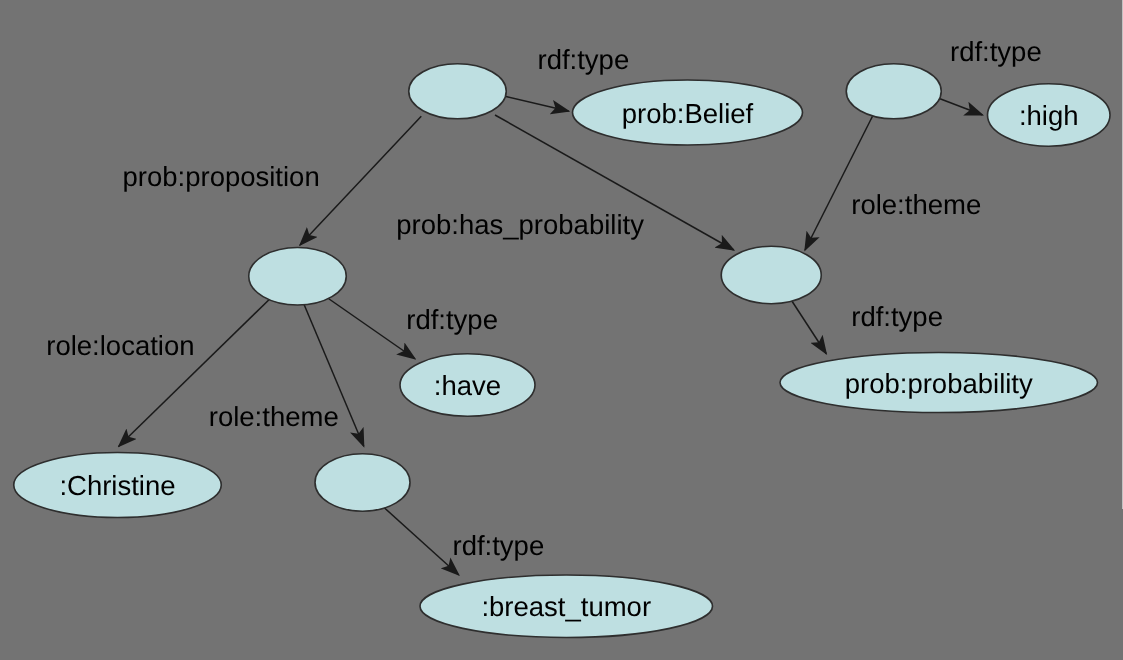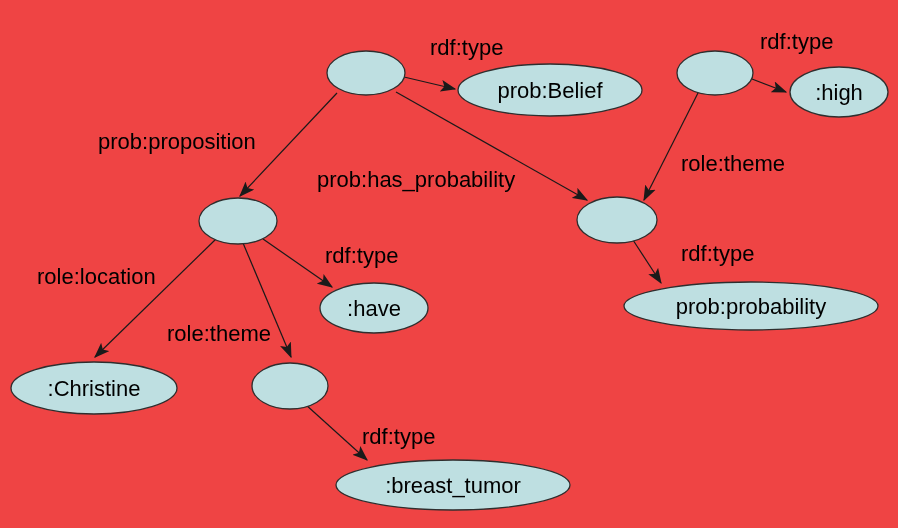--- a/index.html
+++ b/index.html
@@ -5,21 +5,21 @@
   html, body {
     margin: 0;
     padding: 0;
     background: #ffffff;
     font-family: "Liberation Sans", sans-serif;
   }
   .diagram-canvas {
     position: relative;
     width: 898px;
     height: 528px;
-    background: #ef4444;
+    background: #737373;
     overflow: hidden;
   }
   svg { display: block; }
   .edge-line {
     fill: none;
     stroke: #1a1a1a;
     stroke-width: 1.2;
   }
   .node-ellipse {
     stroke: #2e2e2e;

